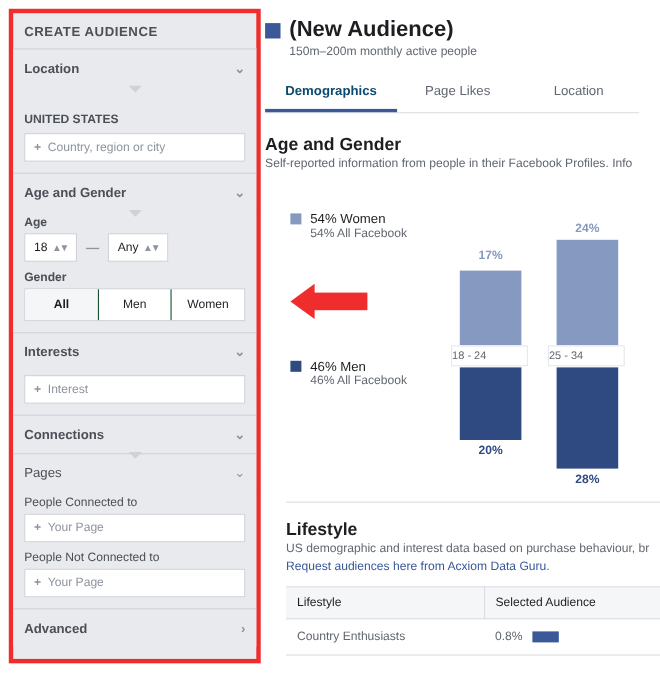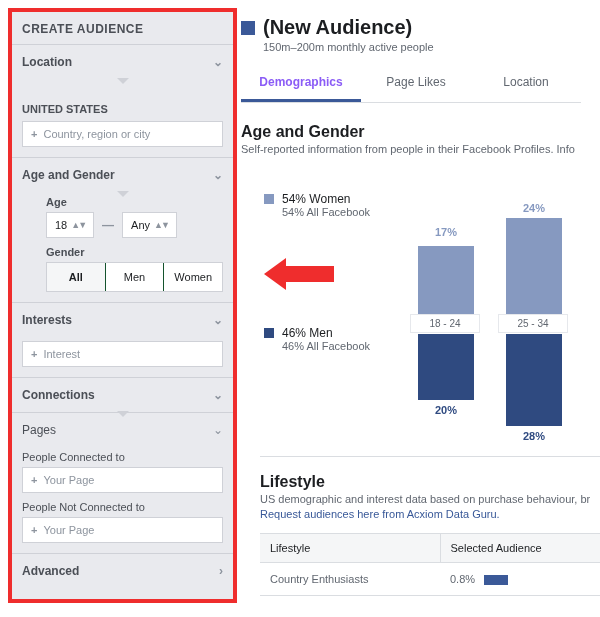--- a/index.html
+++ b/index.html
@@ -33,21 +33,21 @@
 
   
   .main { flex: 1; padding: 16px 0 0 4px; width: 340px; position: relative; overflow: hidden; }
   .titleRow { display: flex; align-items: center; gap: 8px; }
   .sqIcon { width: 14px; height: 14px; background: #3b5998; }
   .h1 { font-size: 20px; font-weight: bold; color: #1c1e21; }
   .subtle { font-size: 11px; color: #616770; margin: 2px 0 10px 22px; }
 
   .tabs { display: flex; border-bottom: 1px solid #dadde1; margin-top: 12px; width: 340px; }
   .tab { padding: 10px 0; text-align: center; font-size: 12px; color: #616770; cursor: pointer; }
-  .tab.t1 { width: 120px; color: #8b5cf6; font-weight: bold; border-bottom: 3px solid #3b5998; }
+  .tab.t1 { width: 120px; color: #0c4a6e; font-weight: bold; border-bottom: 3px solid #3b5998; }
   .tab.t2 { width: 110px; }
   .tab.t3 { width: 110px; }
 
   .h2 { font-size: 16px; font-weight: bold; color: #1c1e21; margin: 20px 0 2px; }
   .desc { font-size: 11px; color: #616770; margin-bottom: 14px; white-space: nowrap; }
 
   .legendRow { display: flex; align-items: flex-start; gap: 8px; margin-bottom: 2px; }
   .lgsq { width: 10px; height: 10px; margin-top: 2px; }
   .lg-w { background: #8699c0; }
   .lg-m { background: #2f4a80; }
@@ -57,21 +57,21 @@
   .chartlegend-top { position: absolute; left: 264px; top: 192px; }
   .chartlegend-bot { position: absolute; left: 264px; top: 326px; }
 
   
   .arrow { position: absolute; left: 264px; top: 258px; width: 70px; height: 32px; }
   .arrow .shaft { position: absolute; left: 20px; top: 8px; width: 50px; height: 16px; background: #ef2d2d; }
   .arrow .head { position: absolute; left: 0; top: 0; width: 0; height: 0; border-top: 16px solid transparent; border-bottom: 16px solid transparent; border-right: 22px solid #ef2d2d; }
 
   
   .chart { position: absolute; left: 408px; top: 196px; width: 200px; height: 230px; }
-  .xTick { position: absolute; top: 118px; width: 70px; text-align: center; font-size: 10px; color: #616770; background: #fff; padding: 3px 0; border: 1px solid #e6e8ec; }
+  .xTick { position: absolute; top: 118px; width: 70px; font-size: 10px; color: #616770; background: #fff; padding: 3px 0; border: 1px solid #e6e8ec; }
   .xTick.c1 { left: 2px; }
   .xTick.c2 { left: 90px; }
   .bar { position: absolute; width: 56px; }
   .bar .fill { width: 100%; position: absolute; bottom: 0; }
   .bar.women { height: 118px; bottom: 112px; }
   .bar.women .fill { background: #8699c0; }
   .bar.men { top: 138px; }
   .bar.men .fill { background: #2f4a80; top: 0; bottom: auto; }
   .val { position: absolute; width: 56px; text-align: center; font-size: 11px; font-weight: bold; }
   .val.w { color: #8699c0; }
@@ -113,21 +113,21 @@
         </div>
       </div>
 
       <div class="sb-row">
         <div class="sb-head">
           <span>Age and Gender</span>
           <span class="chev">⌄</span>
         </div>
       </div>
       <div class="notch"></div>
-      <div class="sb-row" style="border-top:none;padding-left:24px;">
+      <div class="sb-row" style="border-top:none;">
         <div class="sb-body">
           <div class="label-sm">Age</div>
           <div class="age-row">
             <div class="select">
               <span>18</span>
                 <span class="updn">▲▼</span>
             </div>
             <span class="dash">—</span>
             <div class="select">
               <span>Any</span>

